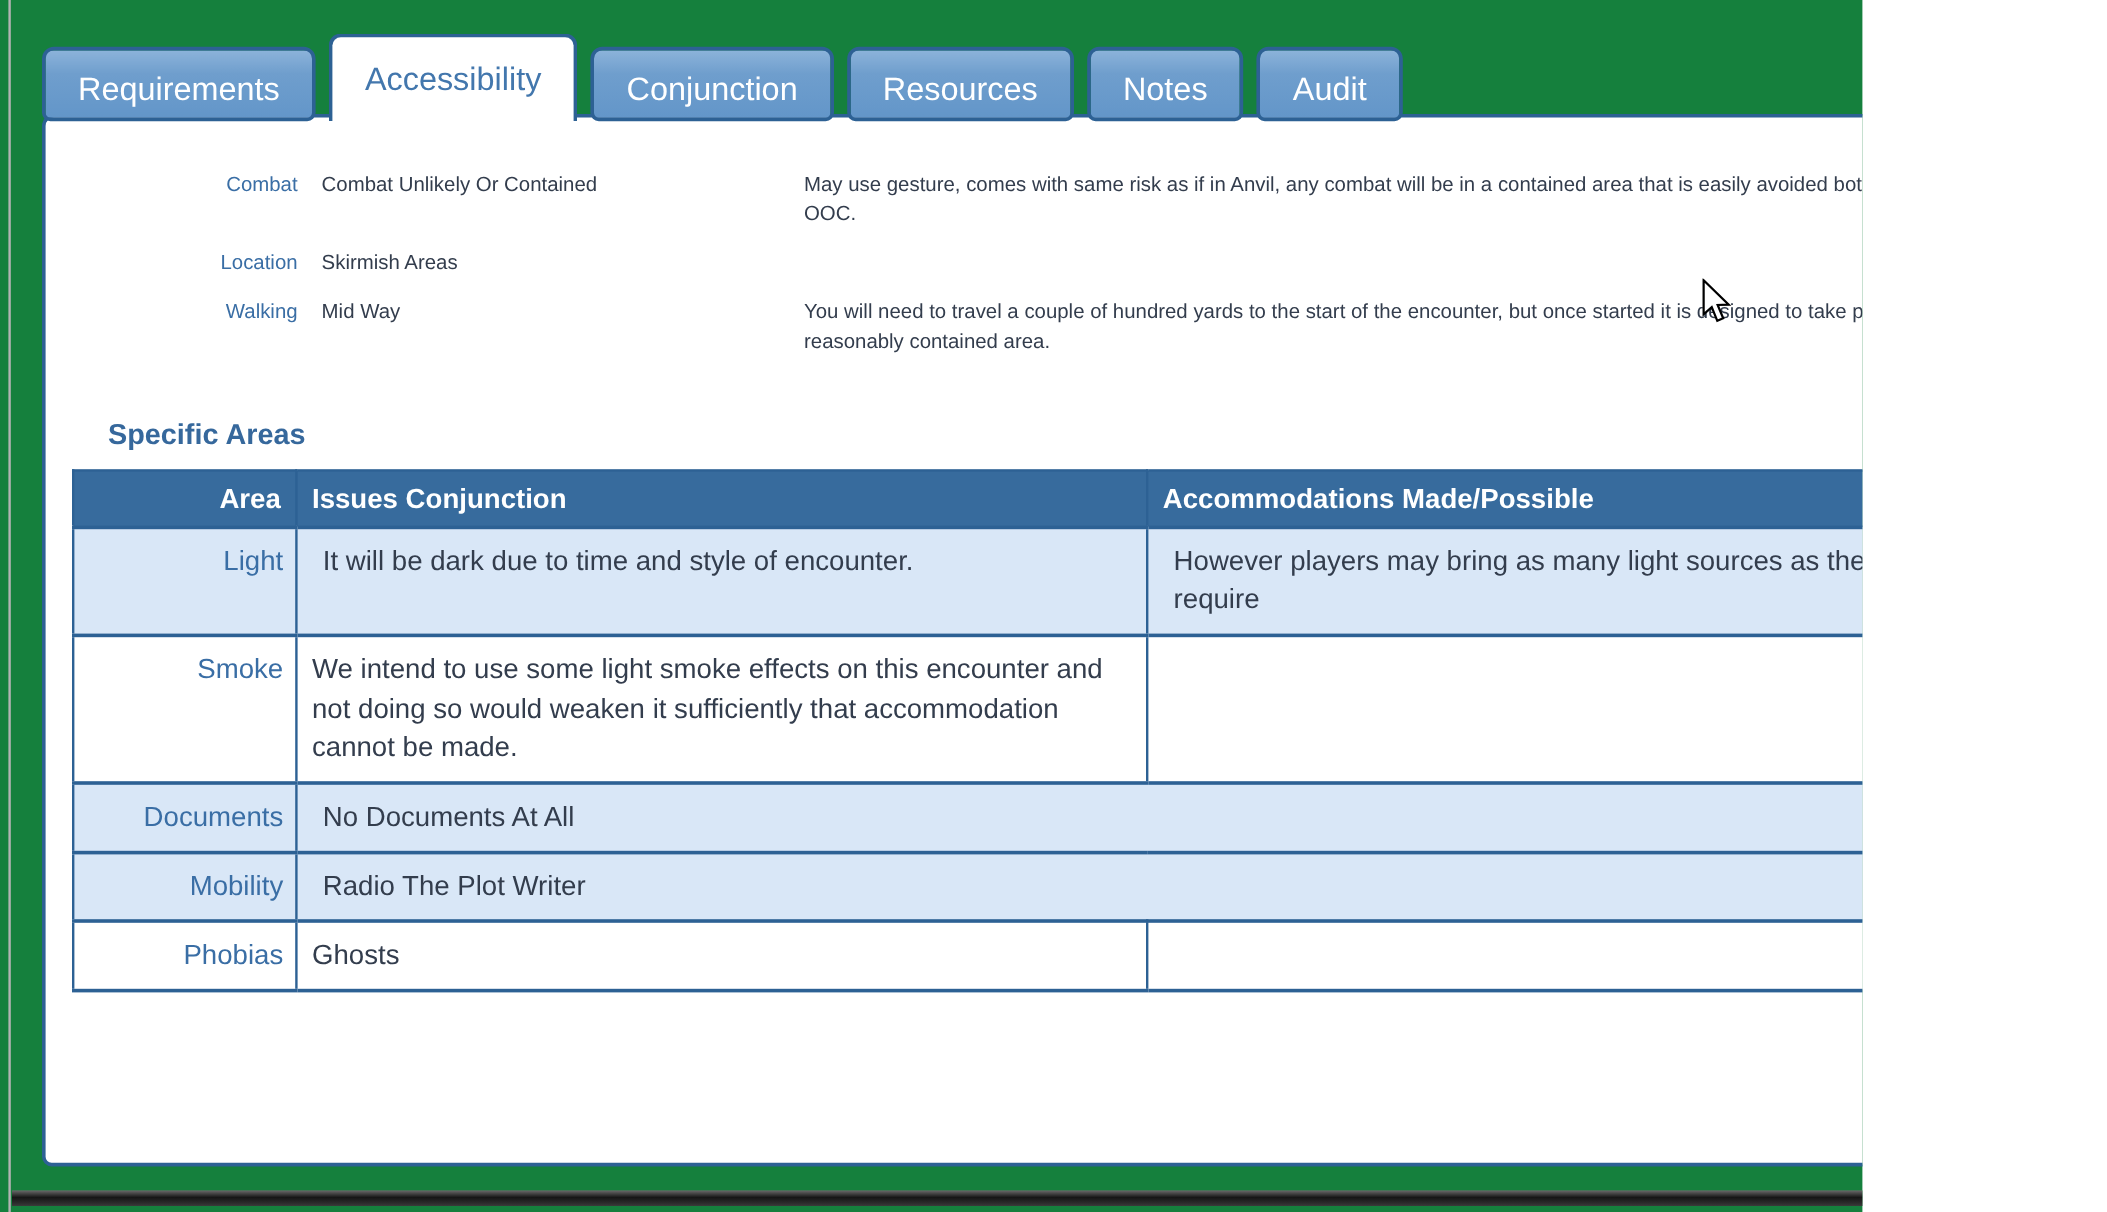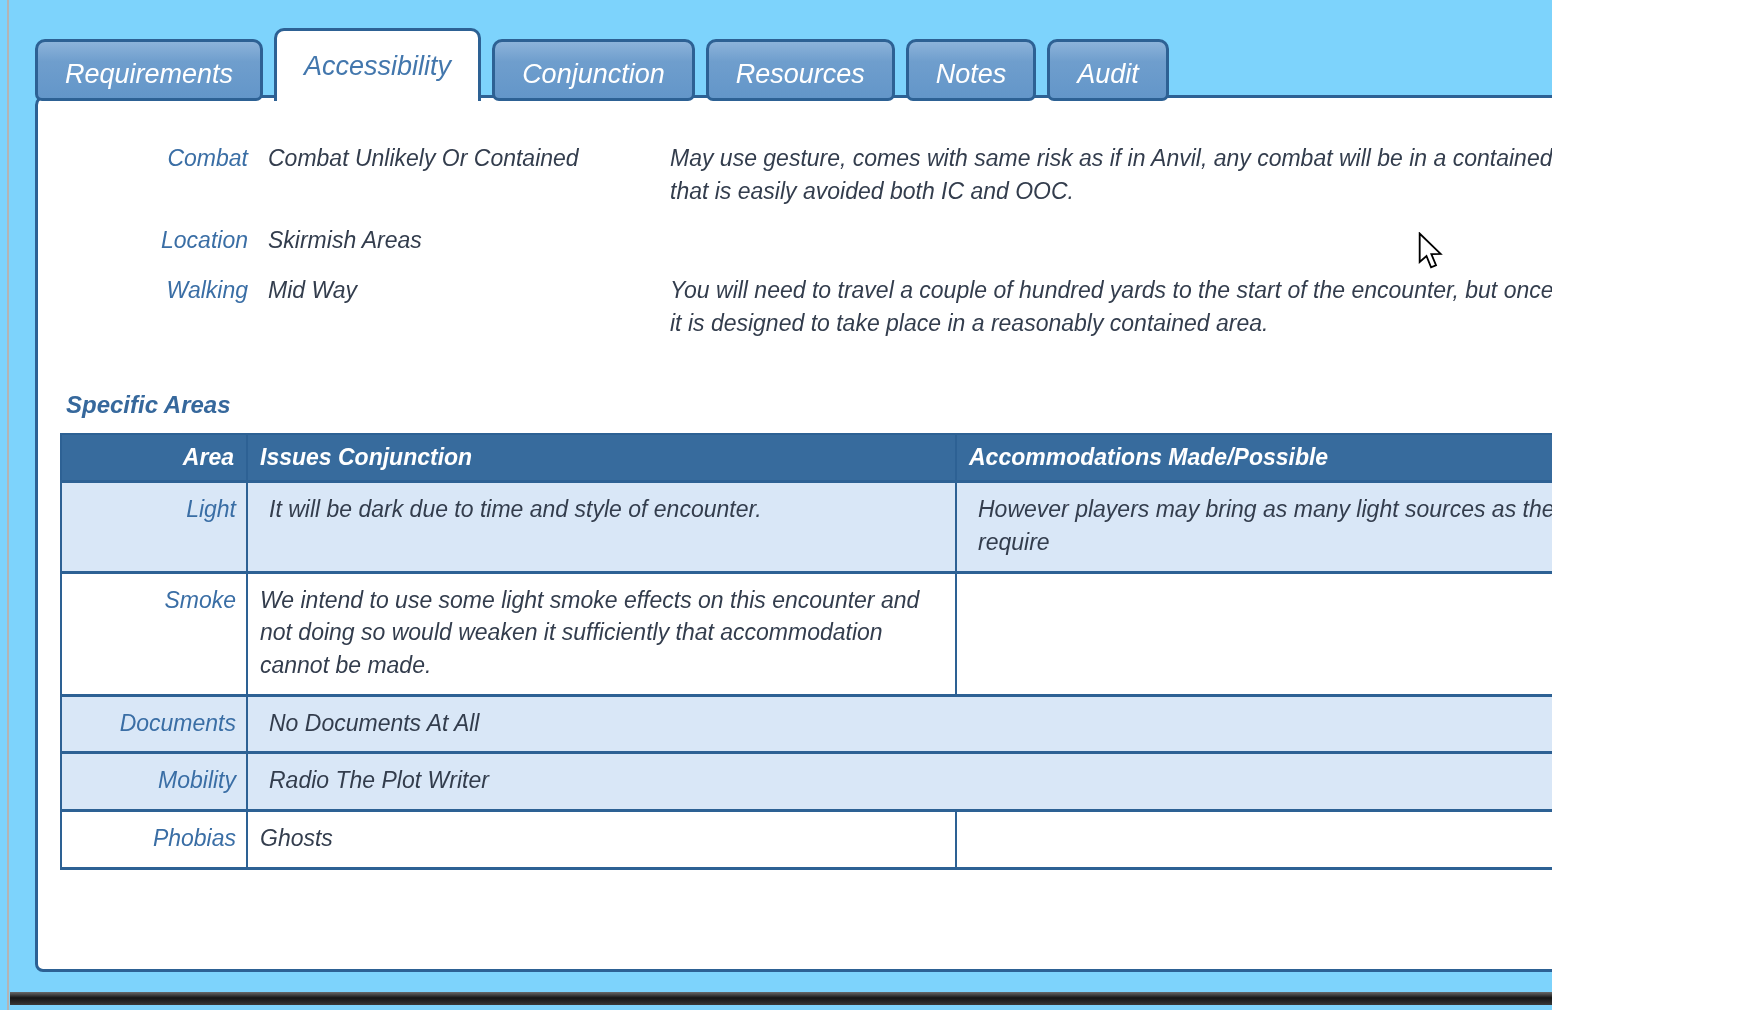--- a/index.html
+++ b/index.html
@@ -1,41 +1,41 @@
 <!DOCTYPE html>
 <html><head>
 <meta charset="utf-8">
 <style>
   html,body{margin:0;padding:0;background:#fff;}
-  .page{position:relative;width:1552px;height:1010px;background:#7dd3fc;overflow:hidden;
-        font-family:"Liberation Sans","DejaVu Sans",sans-serif;color:#333d4d;font-style:italic;}
+  .page{position:relative;width:1552px;height:1010px;background:#15803d;overflow:hidden;
+        font-family:"Liberation Sans","DejaVu Sans",sans-serif;color:#333d4d;}
   .left-edge{position:absolute;left:7px;top:0;width:2px;height:1010px;background:#b4b4b4;}
 
   
   .tab-bar{position:absolute;left:35px;top:28px;display:flex;align-items:flex-end;gap:11px;z-index:3;height:73px;}
   .tab{box-sizing:border-box;height:62px;padding:8px 27px 0 27px;display:flex;align-items:center;
        background:linear-gradient(#8cb3da,#6f9ecd 35%,#6396c9);
        border:3px solid #2d6194;border-radius:10px 10px 7px 7px;
        color:#ffffff;font-size:27px;cursor:pointer;}
   .tab.active{height:73px;background:#ffffff;border-bottom:none;border-radius:10px 10px 0 0;
        color:#4377ad;padding-top:0;}
 
   
   .panel{position:absolute;left:35px;top:95px;width:1691px;height:877px;box-sizing:border-box;
          background:#fff;border:3px solid #2d6194;border-radius:10px 18px 8px 8px;z-index:1;}
 
   
   .fields{display:grid;grid-template-columns:148px 382px 965px;column-gap:20px;row-gap:17px;
-          margin:44px 0 0 62px;font-size:23px;line-height:1.42;}
+          margin:44px 0 0 62px;font-size:17px;line-height:1.42;}
   .f-label{color:#3a6ea5;text-align:right;}
   .f-value{color:#333d4d;}
   .f-desc{color:#333d4d;}
 
   
-  .sa-heading{margin:52px 0 14px 28px;color:#36689c;font-weight:bold;font-size:24px;}
+  .sa-heading{margin:52px 0 14px 52px;color:#36689c;font-weight:bold;font-size:24px;}
   table.sa{border-collapse:collapse;margin-left:22px;width:1573px;font-size:23px;table-layout:fixed;}
   table.sa th{background:#376b9d;color:#fff;font-weight:bold;padding:9px 12px;text-align:left;
               border:2px solid #2d6194;}
   table.sa th.col-area{width:160px;text-align:right;margin-top:12px;}
   table.sa th.col-issues{width:683px;}
   table.sa td{border:2px solid #2d6194;border-top-width:3px;border-bottom-width:3px;
               padding:10px 14px 12px 12px;vertical-align:top;line-height:1.42;}
   table.sa td.area{color:#3a6ea5;text-align:right;padding-right:10px;}
   tr.stripe-blue td{background:#d9e7f7;padding-left:21px;}
   tr.stripe-white td{background:#ffffff;}

